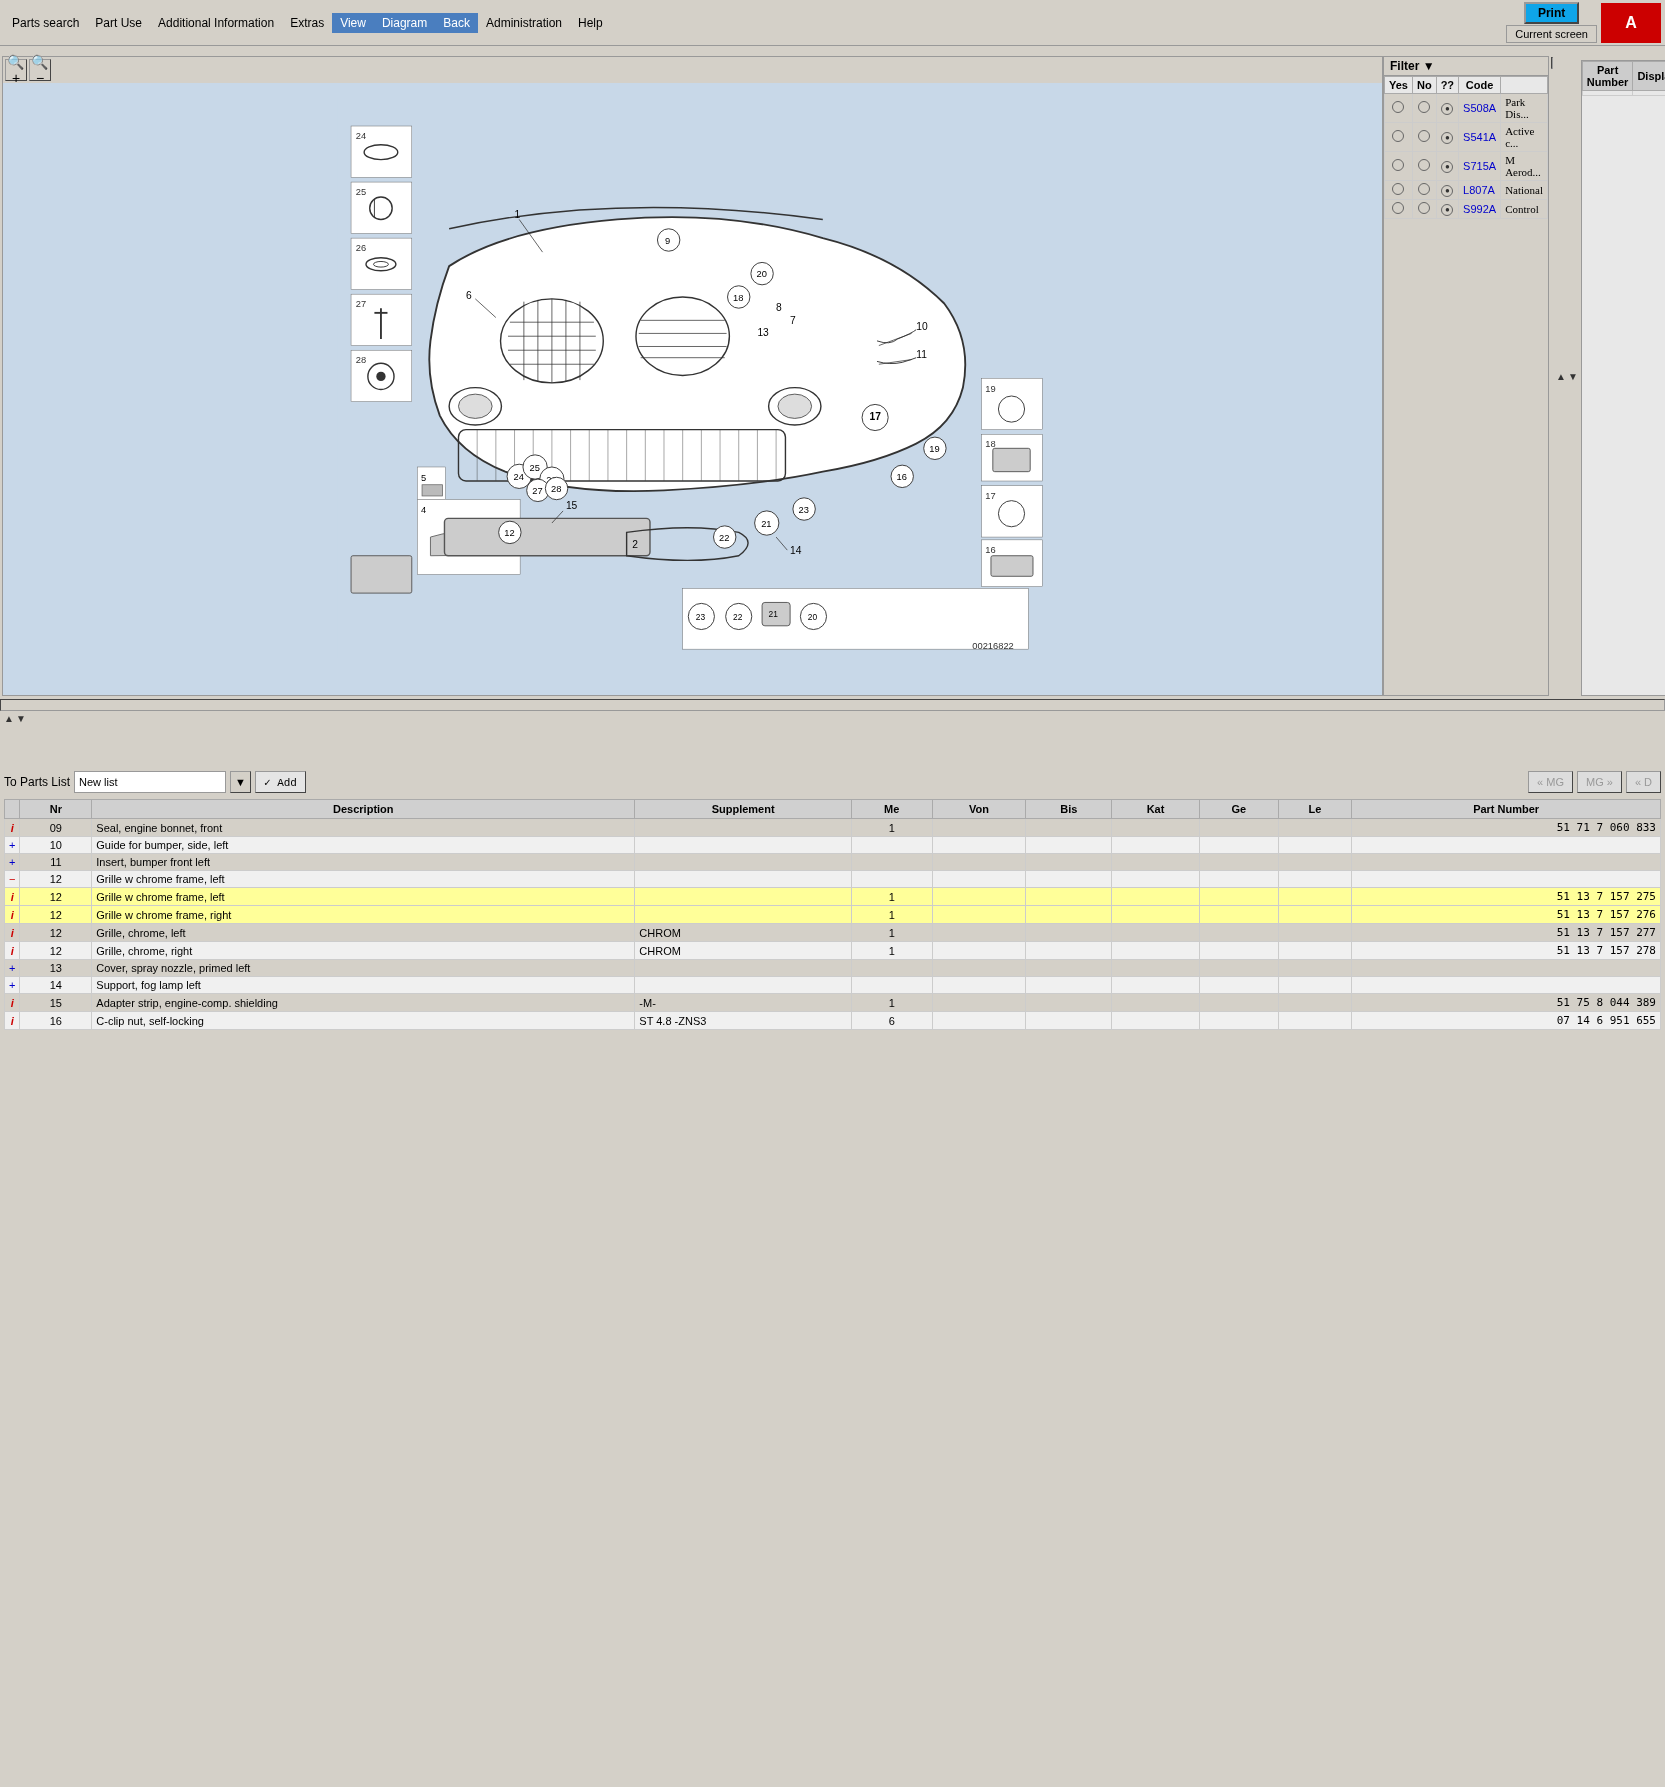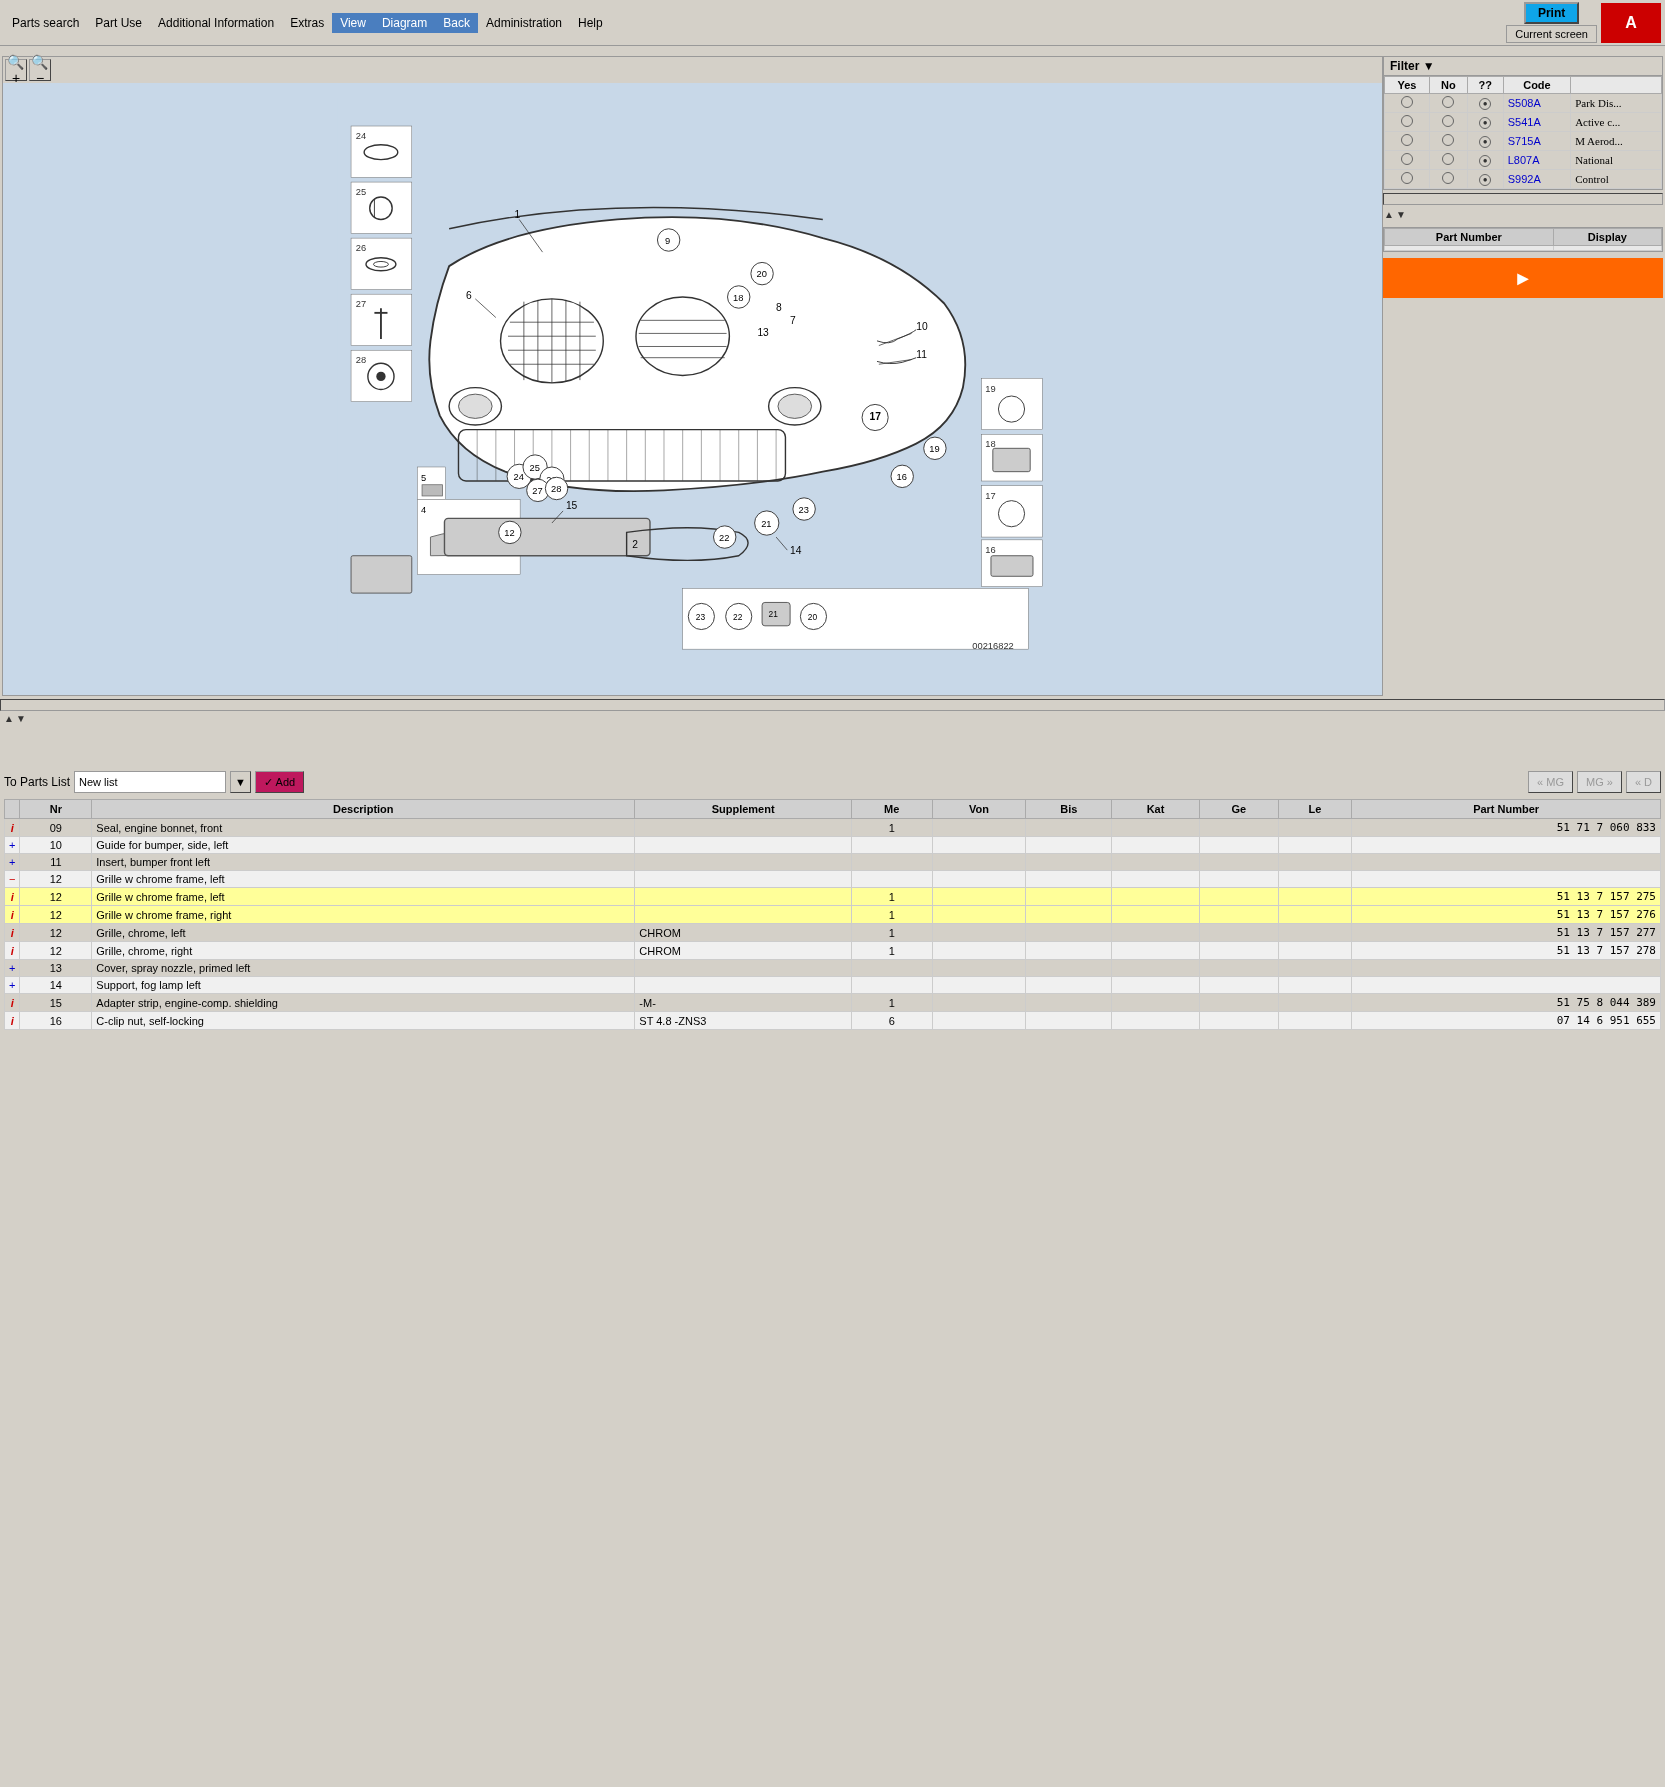--- a/index.html
+++ b/index.html
@@ -124,21 +124,21 @@
     
     .diagram-svg {
       width: 95%;
       height: 95%;
     }
 
     
     .right-panel {
       width: 280px;
       display: flex;
-      flex-direction: column;
+      flex-direction: row;
       gap: 2px;
     }
     .filter-panel {
       border: 1px solid #999;
       background: #d4d0c8;
     }
     .filter-header {
       background: #d4d0c8;
       padding: 2px 6px;
       font-weight: bold;
@@ -236,29 +236,30 @@
     }
     .dropdown-arrow {
       border: 1px outset #999;
       background: #d4d0c8;
       padding: 1px 4px;
       font-size: 11px;
       cursor: pointer;
       height: 22px;
     }
     .add-btn {
-      background: #be185d;
+      background: #e5e5e5;
       border: 1px outset #999;
       padding: 10px 8px;
       font-size: 11px;
       cursor: pointer;
       height: 22px;
       display: flex;
       align-items: center;
       gap: 4px;
+      font-family: Liberation Mono, monospace;
     }
     .nav-btn {
       background: #d4d0c8;
       border: 1px outset #999;
       padding: 2px 8px;
       font-size: 11px;
       cursor: pointer;
       height: 22px;
       margin-left: auto;
     }

